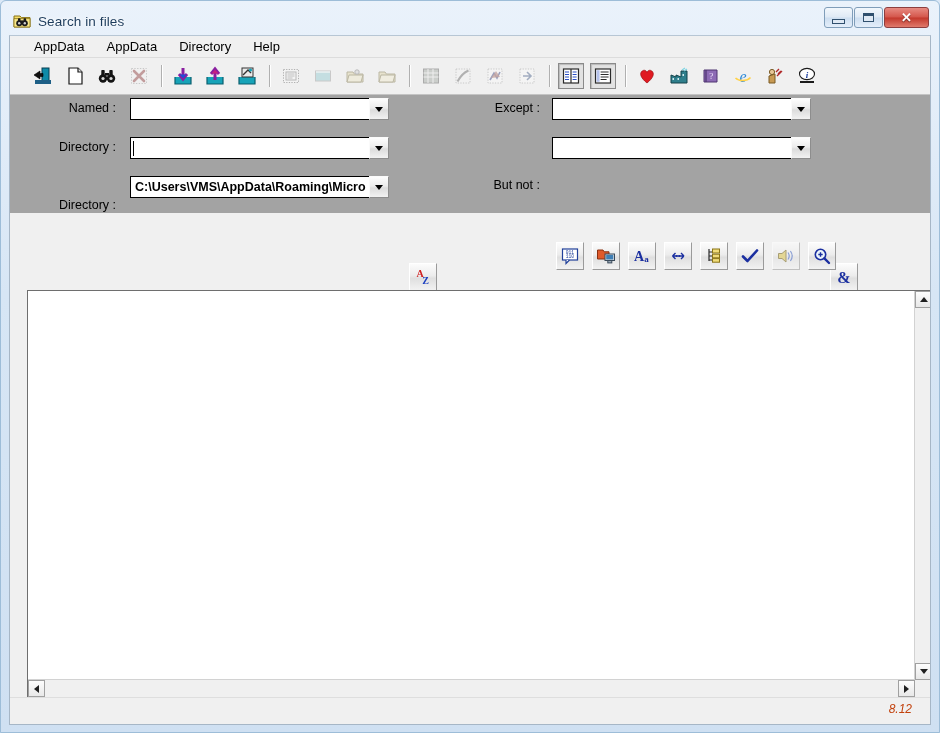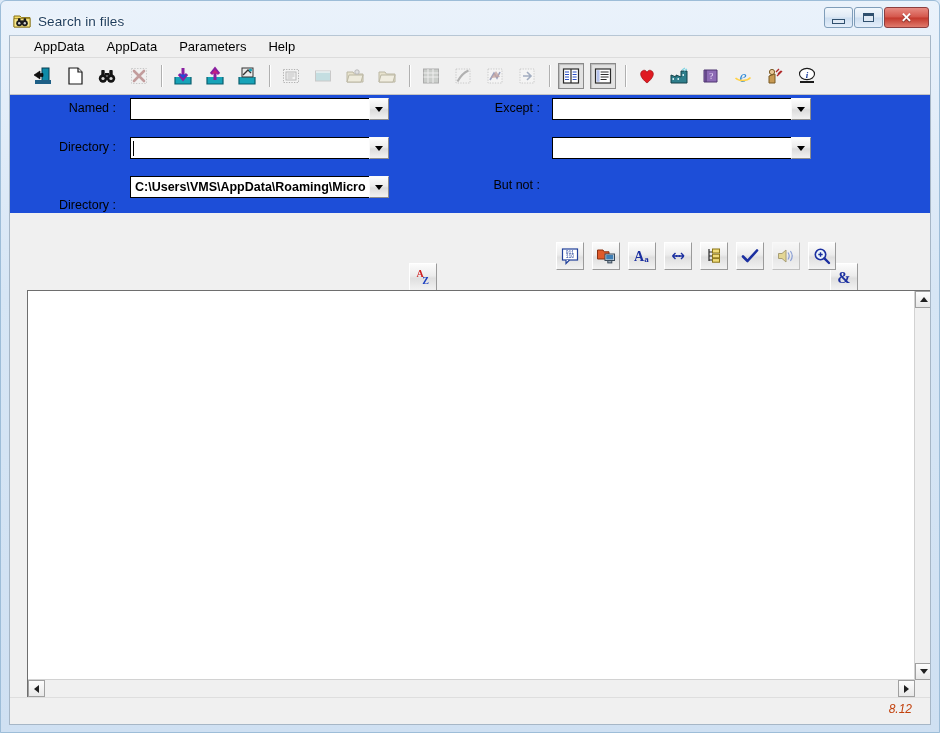--- a/index.html
+++ b/index.html
@@ -156,21 +156,21 @@
     margin: 0 8px 0 3px;
     box-shadow: 1px 0 0 #ffffff;
   }
   .ico { width: 20px; height: 20px; display:block; }
   .ico.dim { opacity: .45; filter: grayscale(55%); }
 
   
   .form {
     position: relative;
     height: 118px;
-    background: #1d4ed8;
+    background: #a3a3a3;
   }
   .lbl {
     position: absolute;
     font-size: 12.5px;
     color: #000;
     text-align: right;
     white-space: nowrap;
   }
   .combo {
     position: absolute;
@@ -355,21 +355,21 @@
           <span class="glyph-close">✕</span>
         </div>
       </div>
     </div>
 
     <div class="client">
 
       <div class="menubar">
         <div class="menu-item">AppData</div>
         <div class="menu-item">AppData</div>
-        <div class="menu-item">Parameters</div>
+        <div class="menu-item">Directory</div>
         <div class="menu-item">Help</div>
       </div>
 
       <div class="toolbar">
 
         <div class="tb-btn">
           <span class="ico">
             <svg viewBox="0 0 20 20" width="20" height="20">
               <rect x="9" y="2" width="7" height="15" fill="#0e8ba8"></rect>
               <rect x="9" y="2" width="7" height="15" fill="none" stroke="#063f52"></rect>

